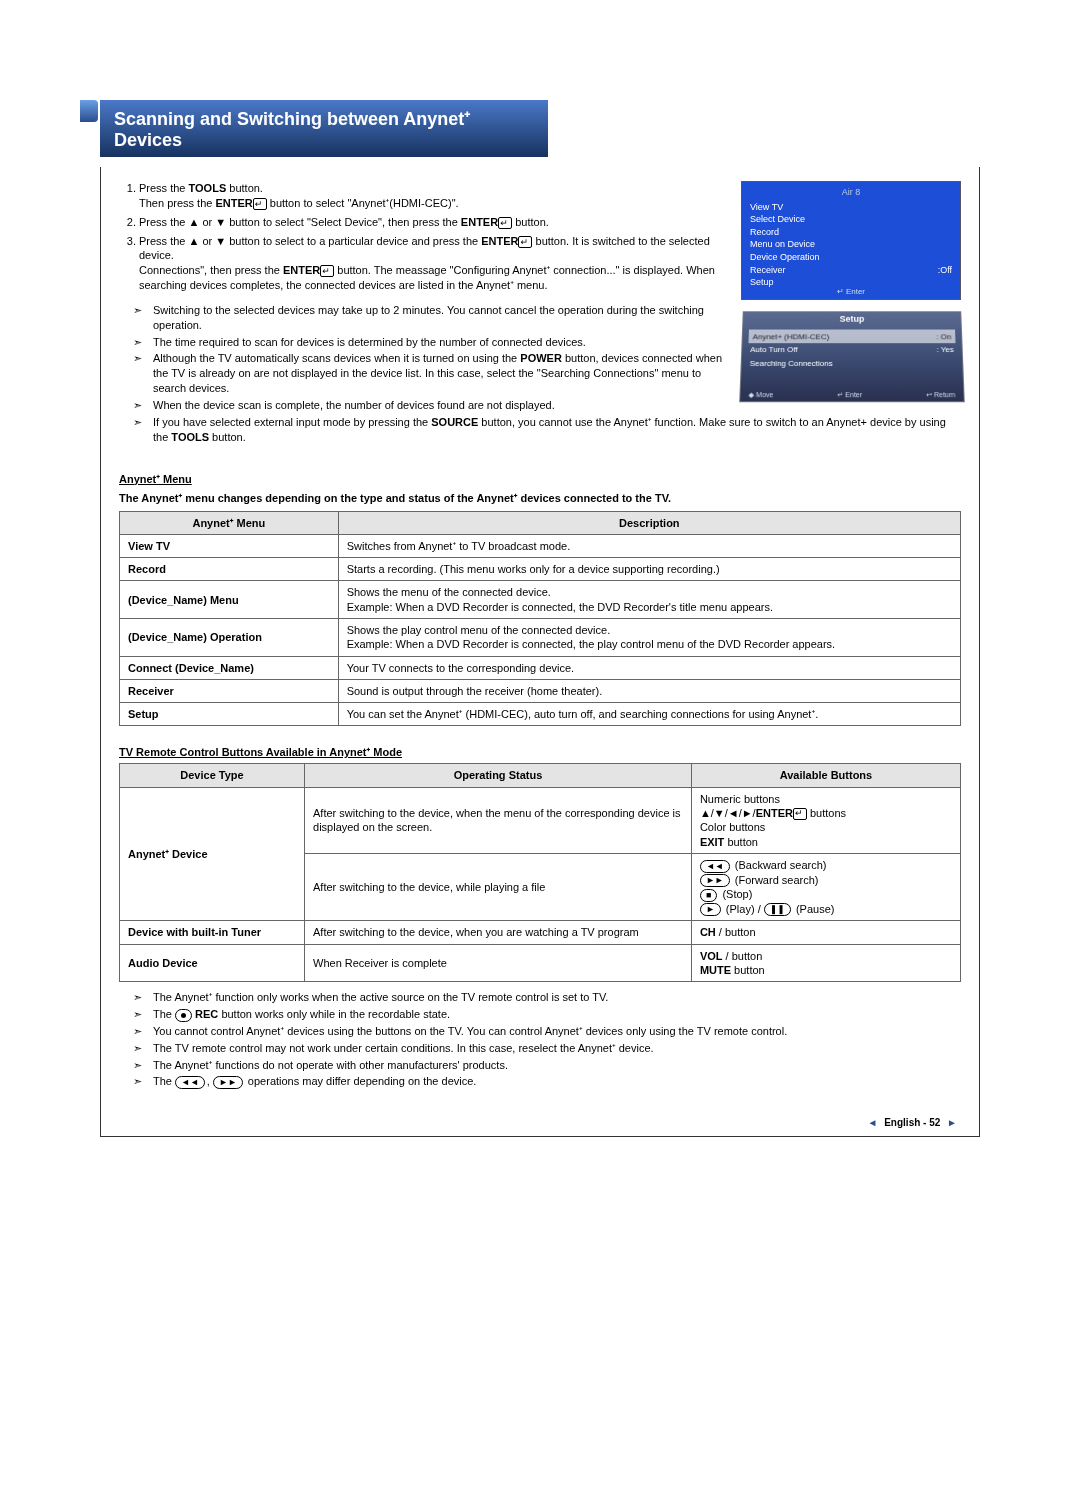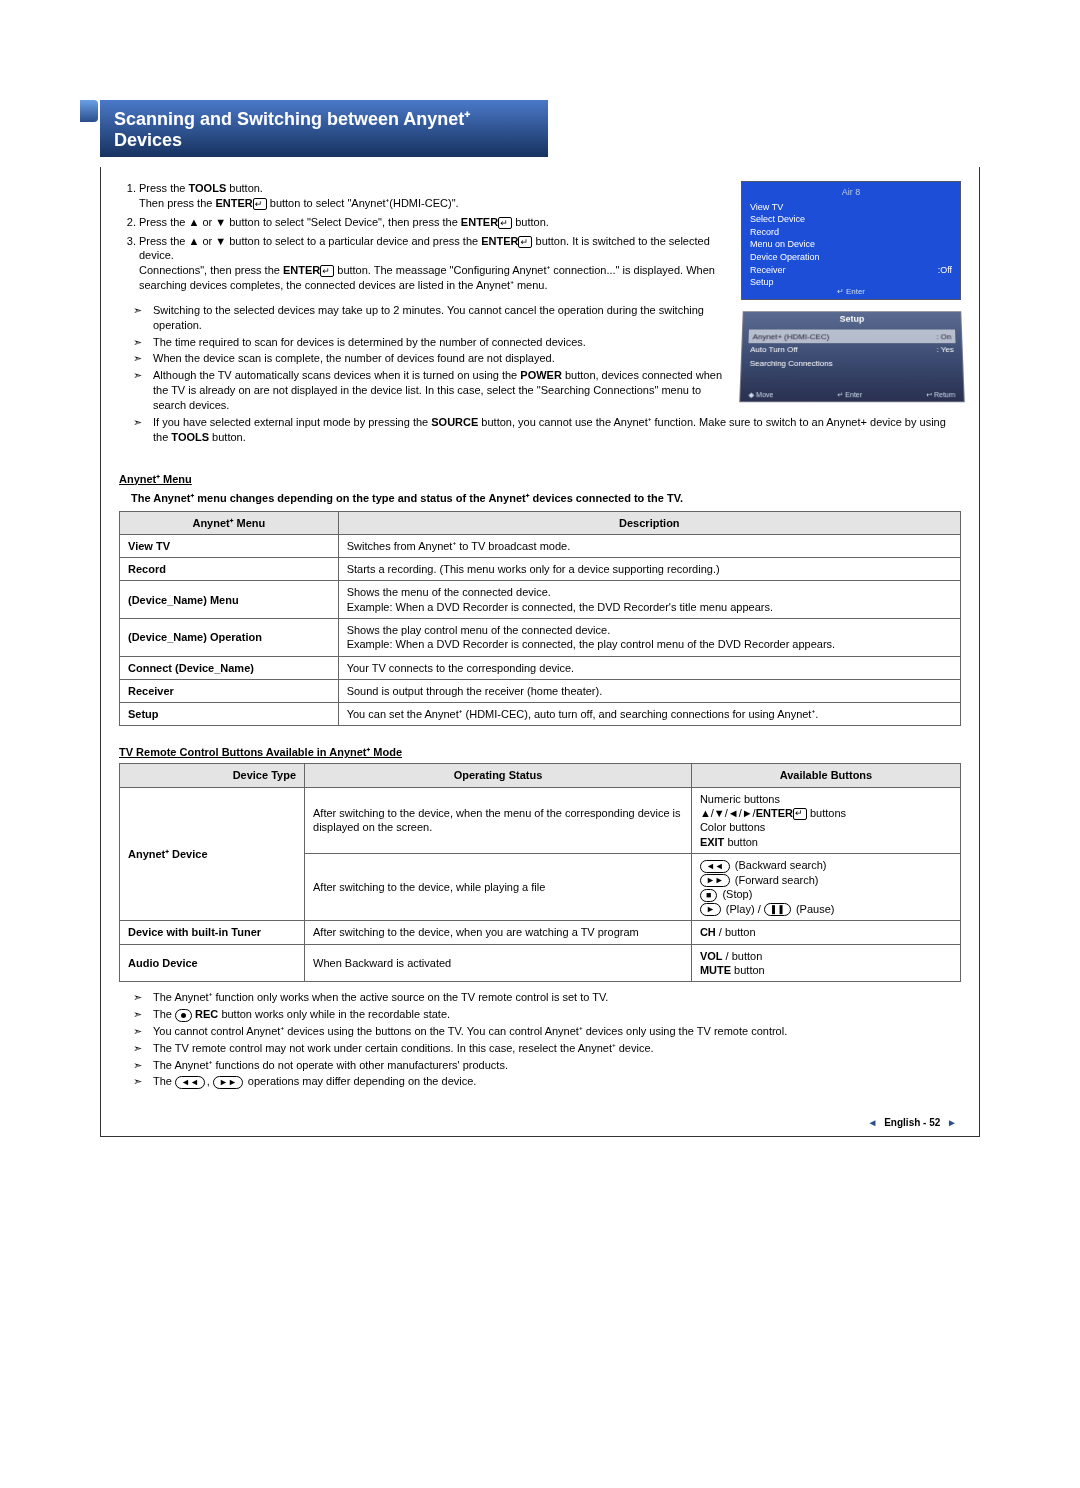--- a/index.html
+++ b/index.html
@@ -74,21 +74,21 @@
     background: linear-gradient(#5a6a90 0%,#3a4a70 55%,#2a3050 100%);
     color:#fff;
     font-size:8px;
     transform: perspective(400px) rotateX(8deg);
   }
   .osd2 .setup { position:absolute; top:2px; left:50%; transform:translateX(-50%); font-weight:bold; font-size:9px; }
   .osd2 .line { position:absolute; left:8px; right:8px; display:flex; justify-content:space-between; }
   .osd2 .hl { position:absolute; left:6px; top:18px; right:6px; height:14px; background:rgba(255,255,255,0.6); color:#223; padding:0 4px; font-size:8px; display:flex; justify-content:space-between; align-items:center; }
   .osd2 .bot { position:absolute; bottom:2px; left:8px; right:8px; display:flex; justify-content:space-between; font-size:7px; color:#cde; }
   .section-head { font-weight: bold; text-decoration: underline; margin: 18px 0 4px 0; }
-  .intro { font-weight: bold; margin-bottom: 6px; margin-left: 12px; }
+  .intro { font-weight: bold; margin-bottom: 6px; }
   table.tbl { width: 100%; border-collapse: collapse; font-size: 11px; }
   table.tbl th, table.tbl td { border: 1px solid #666; padding: 4px 8px; text-align: left; vertical-align: middle; line-height: 1.3; }
   table.tbl th { background: #e4e4e4; font-weight: bold; text-align: center; }
   table.tbl td.first { font-weight: bold; }
   .rec-btn {
     display:inline-block; border:1px solid #000; border-radius:8px; padding:0 4px; font-size:9px; line-height:11px; vertical-align:middle;
   }
   .rec-btn .dot { display:inline-block; width:5px; height:5px; border-radius:50%; background:#000; vertical-align:middle; margin:0 1px; }
   .sym { display:inline-block; border:1px solid #000; border-radius:8px; padding:0 5px; font-size:9px; line-height:11px; vertical-align:middle; margin-right:2px; }
   .enter-ic { display:inline-block; width:12px; height:10px; border:1px solid #000; border-radius:2px; vertical-align:middle; position:relative; }
@@ -168,24 +168,24 @@
         </li>
         <li>
           <span>Press the ▲ or ▼ button to select to a particular device and press the </span><b>ENTER</b><span class="enter-ic"></span><span> button. It is switched to the selected device.</span><br>
           <span>Connections", then press the </span><b>ENTER</b><span class="enter-ic"></span><span> button. The meassage "Configuring Anynet⁺ connection..." is displayed. When searching devices completes, the connected devices are listed in the Anynet⁺ menu.</span>
         </li>
       </ol>
 
       <ul class="arrow-list">
         <li>Switching to the selected devices may take up to 2 minutes. You cannot cancel the operation during the switching operation.</li>
         <li>The time required to scan for devices is determined by the number of connected devices.</li>
+        <li>
+          <span>Although the TV automatically scans devices when it is turned on using the </span><b>POWER</b><span> button, devices connected when the TV is already on are not displayed in the device list. In this case, select the "Searching Connections" menu to search devices.</span>
+        </li>
         <li>When the device scan is complete, the number of devices found are not displayed.</li>
-        <li>
-          <span>Although the TV automatically scans devices when it is turned on using the </span><b>POWER</b><span> button, devices connected when the TV is already on are not displayed in the device list. In this case, select the "Searching Connections" menu to search devices.</span>
-        </li>
         <li>
           <span>If you have selected external input mode by pressing the </span><b>SOURCE</b><span> button, you cannot use the Anynet⁺ function. Make sure to switch to an Anynet+ device by using the </span><b>TOOLS</b><span> button.</span>
         </li>
       </ul>
 
       <div class="clear"></div>
 
       <div class="section-head">Anynet⁺ Menu</div>
       <div class="intro">The Anynet⁺ menu changes depending on the type and status of the Anynet⁺ devices connected to the TV.</div>
 
@@ -226,21 +226,21 @@
               <td>You can set the Anynet⁺ (HDMI-CEC), auto turn off, and searching connections for using Anynet⁺.</td>
             </tr>
       </tbody>
         </table>
 
       <div class="section-head">TV  Remote Control Buttons Available in Anynet⁺ Mode</div>
 
       <table class="tbl">
         <tbody>
             <tr>
-          <th style="width:22%;text-align:right;">Device Type</th>
+          <th style="width:22%;">Device Type</th>
           <th style="width:46%;">Operating Status</th>
           <th>Available Buttons</th>
         </tr>
         <tr>
           <td class="first" rowspan="2">Anynet⁺ Device</td>
           <td>After switching to the device, when the menu of the corresponding device is displayed on the screen.</td>
           <td>
             <span>Numeric buttons</span><br>
             <span>▲/▼/◄/►/</span><b>ENTER</b><span class="enter-ic"></span><span> buttons</span><br>
             <span>Color buttons</span><br>
@@ -256,21 +256,21 @@
             <span class="sym">►</span> <span>(Play) /</span> <span class="sym">❚❚</span> <span>(Pause)</span>
           </td>
         </tr>
         <tr>
           <td class="first">Device with built-in Tuner</td>
           <td>After switching to the device, when you are watching a TV program</td>
           <td><b>CH</b><span>   /    button</span></td>
         </tr>
         <tr>
           <td class="first">Audio Device</td>
-          <td>When Backward is activated</td>
+          <td>When Receiver is complete</td>
           <td>
             <b>VOL</b><span>   /    button</span><br>
             <b>MUTE</b><span> button</span>
           </td>
         </tr>
       </tbody>
         </table>
 
       <ul class="arrow-list" style="margin-top:8px;">
         <li>The Anynet⁺ function only works when the active source on the TV remote control is set to TV.</li>

